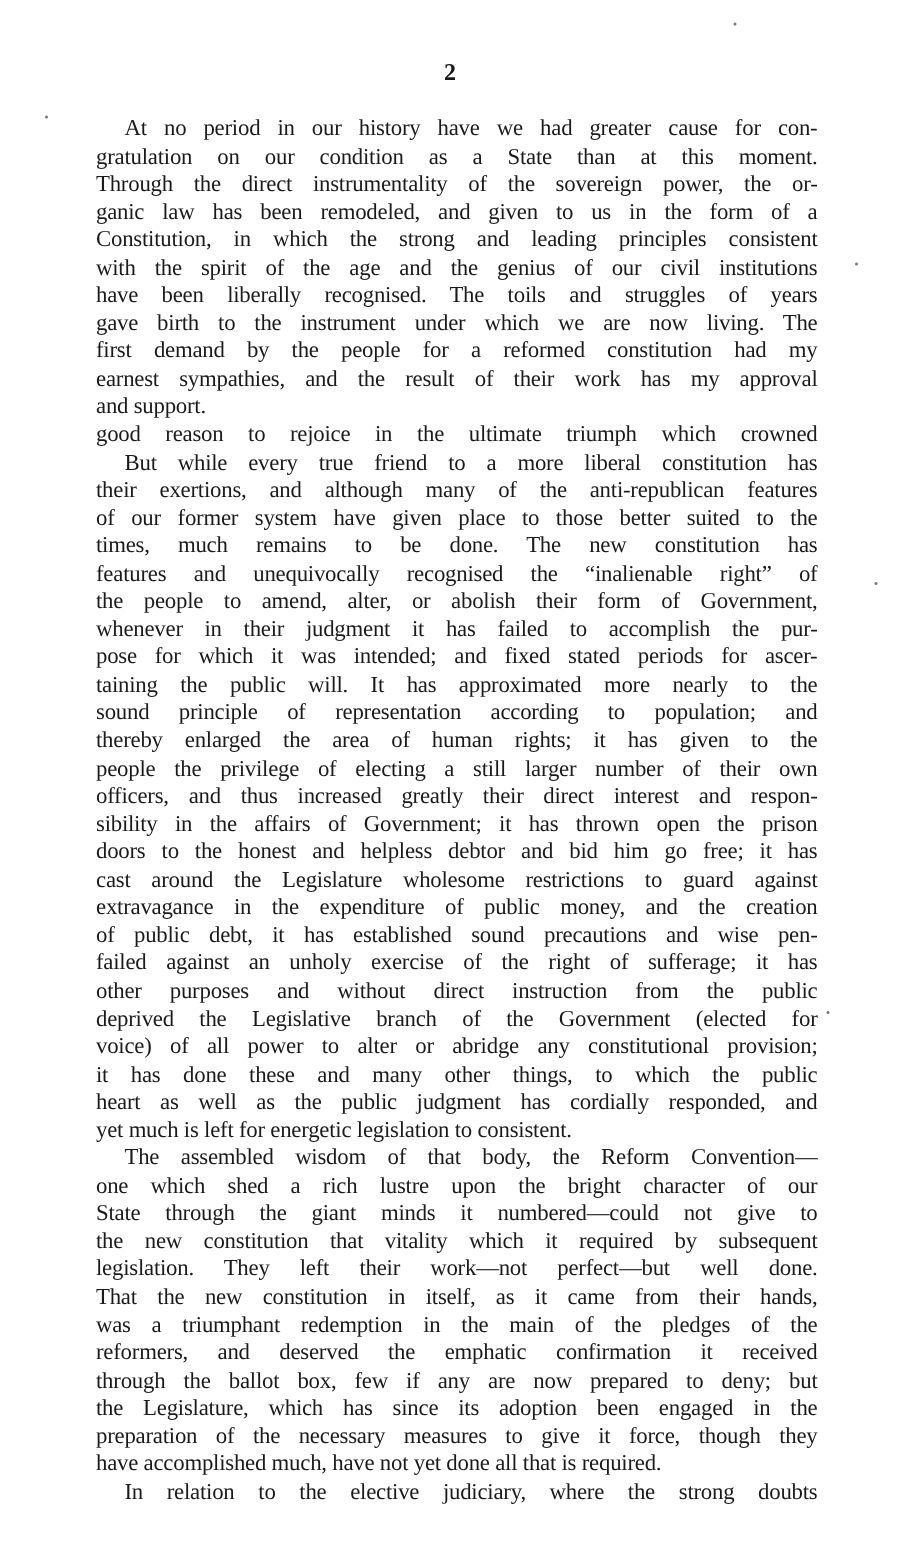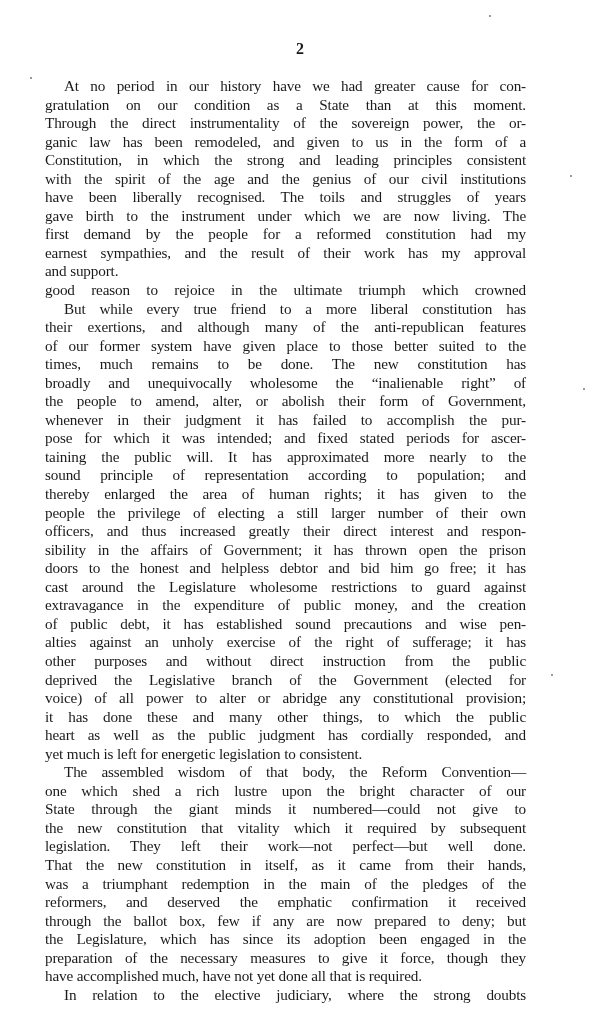--- a/index.html
+++ b/index.html
@@ -1,20 +1,20 @@
 <!DOCTYPE html>
 <html><head>
 <meta charset="utf-8">
 <style>
   html, body { margin: 0; padding: 0; background: #ffffff; }
   body { width: 600px; height: 1033px; position: relative; overflow: hidden;
          font-family: "Liberation Serif", "DejaVu Serif", serif; color: #1a1a1a; }
   .page-number { position: absolute; top: 40px; left: 0; width: 600px; text-align: center;
          font-size: 16px; font-weight: bold; }
-  .body-text { position: absolute; top: 77px; left: 45px; width: 481px; }
+  .body-text { position: absolute; top: 77px; left: 64px; width: 481px; }
   .line { display: block; height: 18.55px; line-height: 18.55px; font-size: 15.2px;
           white-space: nowrap; text-align: justify; text-align-last: justify; letter-spacing: -0.15px; }
   .line.last { text-align-last: left; }
   .line.indent { padding-left: 19px; }
   .speck { position: absolute; width: 2px; height: 2px; background: #777; border-radius: 1px; }
 </style>
 </head>
 <body>
 
 <div class="page-number">2</div>
@@ -32,35 +32,35 @@
     <span class="line">first demand by the people for a reformed constitution had my</span>
     <span class="line">earnest sympathies, and the result of their work has my approval</span>
     <span class="line last">and support.</span>
   </div>
   <div>
     <span class="line">good reason to rejoice in the ultimate triumph which crowned</span>
     <span class="line indent">But while every true friend to a more liberal constitution has</span>
     <span class="line">their exertions, and although many of the anti-republican features</span>
     <span class="line">of our former system have given place to those better suited to the</span>
     <span class="line">times, much remains to be done.  The new constitution has</span>
-    <span class="line">broadly and unequivocally wholesome the “inalienable right” of</span>
+    <span class="line">features and unequivocally recognised the “inalienable right” of</span>
     <span class="line">the people to amend, alter, or abolish their form of Government,</span>
     <span class="line">whenever in their judgment it has failed to accomplish the pur-</span>
     <span class="line">pose for which it was intended; and fixed stated periods for ascer-</span>
     <span class="line">taining the public will.  It has approximated more nearly to the</span>
     <span class="line">sound principle of representation according to population; and</span>
     <span class="line">thereby enlarged the area of human rights; it has given to the</span>
     <span class="line">people the privilege of electing a still larger number of their own</span>
     <span class="line">officers, and thus increased greatly their direct interest and respon-</span>
     <span class="line">sibility in the affairs of Government; it has thrown open the prison</span>
     <span class="line">doors to the honest and helpless debtor and bid him go free; it has</span>
     <span class="line">cast around the Legislature wholesome restrictions to guard against</span>
     <span class="line">extravagance in the expenditure of public money, and the creation</span>
     <span class="line">of public debt, it has established sound precautions and wise pen-</span>
-    <span class="line">alties against an unholy exercise of the right of sufferage; it has</span>
+    <span class="line">failed against an unholy exercise of the right of sufferage; it has</span>
     <span class="line">other purposes and without direct instruction from the public</span>
     <span class="line">deprived the Legislative branch of the Government (elected for</span>
     <span class="line">voice) of all power to alter or abridge any constitutional provision;</span>
     <span class="line">it has done these and many other things, to which the public</span>
     <span class="line">heart as well as the public judgment has cordially responded, and</span>
     <span class="line last">yet much is left for energetic legislation to consistent.</span>
   </div>
   <div>
     <span class="line indent">The assembled wisdom of that body, the Reform Convention—</span>
     <span class="line">one which shed a rich lustre upon the bright character of our</span>

